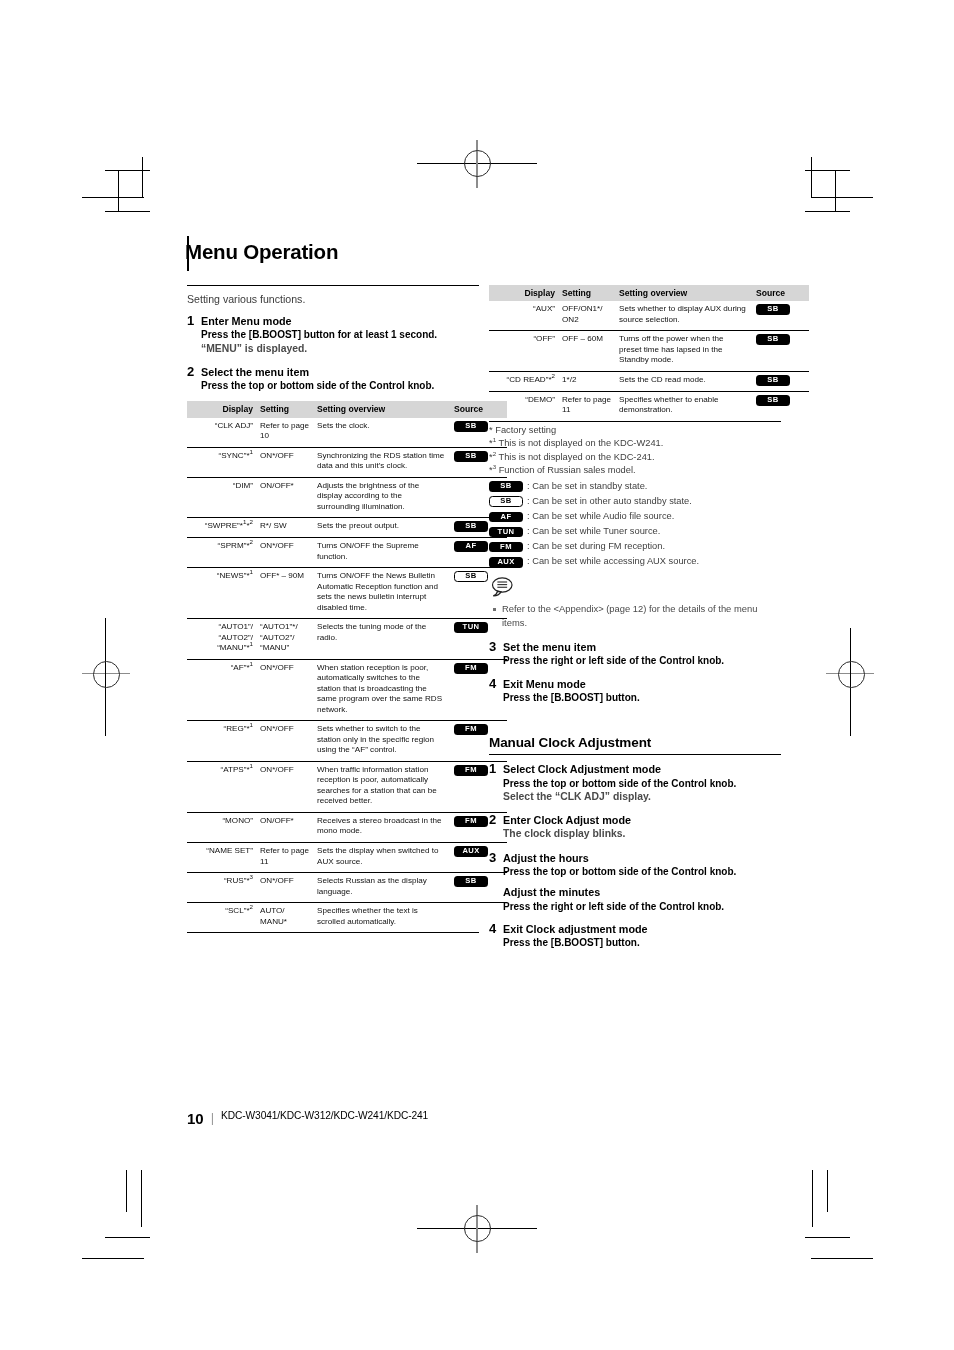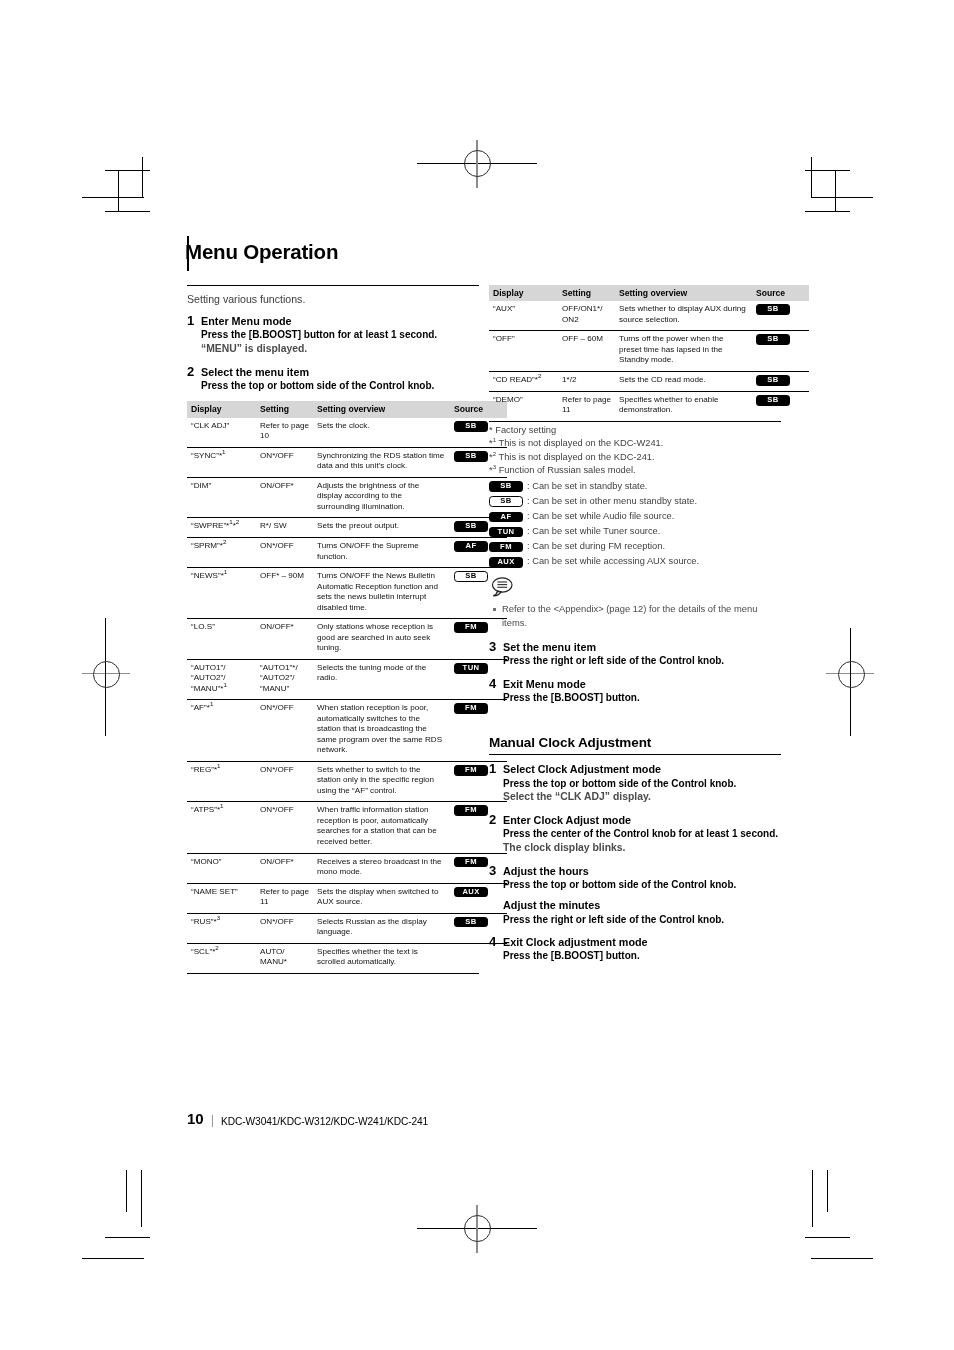--- a/index.html
+++ b/index.html
@@ -33,21 +33,21 @@
   .step .note{font-size:10.4px;color:#4a4a4a;line-height:1.35;font-weight:bold;}
   .gap{height:7px;}
 
   
   table.menu{border-collapse:collapse;width:292px;table-layout:fixed;font-size:8.1px;}
   table.menu th{background:#d6d6d6;font-size:8.6px;font-weight:bold;text-align:left;
                 padding:3px 3px 3px 4px;border:0;line-height:1.2;}
   table.menu td{vertical-align:top;padding:3px 3px 5px 4px;border-top:0.9px solid #000;
                 line-height:1.30;color:#111;}
   table.menu tr.first td{border-top:0;}
-  table.menu .c1{width:62px;}
+  table.menu .c1{width:62px;text-align:right;}
   table.menu .c2{width:50px;}
   table.menu .c3{width:128px;}
   table.menu .c4{width:50px;text-align:left;padding-left:6px;margin-top:24px;}
   .tbl-bot{border-top:1.1px solid #000;height:0;font-size:0;line-height:0;}
   sup{font-size:6.2px;vertical-align:super;line-height:0;}
 
   
   .badge{display:inline-block;min-width:24px;text-align:center;font-size:7.6px;
          font-weight:bold;letter-spacing:0.4px;padding:1px 5px 1.5px 5px;border-radius:3.5px;
          background:#000;color:#fff;line-height:1.1;}
@@ -60,21 +60,21 @@
   .fn .row .txt{font-size:9.3px;color:#3f3f3f;}
 
   .noteicon{width:24px;height:21px;margin:6px 0 1px 2px;}
   ul.notes{margin:0 0 0 2px;padding:0;list-style:none;}
   ul.notes li{font-size:9.4px;color:#4a4a4a;line-height:1.42;margin-bottom:1px;
               padding-left:11px;position:relative;}
   ul.notes li:before{content:"";position:absolute;left:2px;top:6px;width:2.6px;height:2.6px;
                      background:#6f6f6f;}
 
   
-  .footer{position:absolute;left:187px;top:1110px;display:flex;align-items:flex-end;}
+  .footer{position:absolute;left:187px;top:1110px;display:flex;align-items:flex-start;}
   .footer .pg{font-size:15px;font-weight:bold;}
   .footer .bar{margin:0 7px;color:#9a9a9a;font-size:13px;}
   .footer .models{font-size:10.2px;letter-spacing:-0.1px;}
 </style>
 </head>
 <body>
 
 <div class="page">
 
   <div>
@@ -193,26 +193,20 @@
             <td class="c3">Turns ON/OFF the Supreme function.</td>
             <td class="c4"><span class="badge">AF</span></td>
           </tr>
           <tr>
             <td class="c1">“NEWS”*<sup>1</sup></td>
             <td class="c2">OFF* – 90M</td>
             <td class="c3">Turns ON/OFF the News Bulletin Automatic Reception function and sets the news bulletin interrupt disabled time.</td>
             <td class="c4"><span class="badge outline">SB</span></td>
           </tr>
           <tr>
-            <td class="c1">“LO.S”</td>
-            <td class="c2">ON/OFF*</td>
-            <td class="c3">Only stations whose reception is good are searched in auto seek tuning.</td>
-            <td class="c4"><span class="badge">FM</span></td>
-          </tr>
-          <tr>
             <td class="c1">“AUTO1”/ “AUTO2”/ “MANU”*<sup>1</sup></td>
             <td class="c2">“AUTO1”*/ “AUTO2”/ “MANU”</td>
             <td class="c3">Selects the tuning mode of the radio.</td>
             <td class="c4"><span class="badge">TUN</span></td>
           </tr>
           <tr>
             <td class="c1">“AF”*<sup>1</sup></td>
             <td class="c2">ON*/OFF</td>
             <td class="c3">When station reception is poor, automatically switches to the station that is broadcasting the same program over the same RDS network.</td>
             <td class="c4"><span class="badge">FM</span></td>
@@ -305,21 +299,21 @@
           <div>*<sup>2</sup> This is not displayed on the KDC-241.</div>
           <div>*<sup>3</sup> Function of Russian sales model.</div>
         </div>
       <div style="margin-top:2px;">
           <div class="row">
             <span class="badge">SB</span>
             <span class="txt">: Can be set in standby state.</span>
           </div>
           <div class="row">
             <span class="badge outline">SB</span>
-            <span class="txt">: Can be set in other menu standby state.</span>
+            <span class="txt">: Can be set in other auto standby state.</span>
           </div>
           <div class="row">
             <span class="badge">AF</span>
             <span class="txt">: Can be set while Audio file source.</span>
           </div>
           <div class="row">
             <span class="badge">TUN</span>
             <span class="txt">: Can be set while Tuner source.</span>
           </div>
           <div class="row">
@@ -374,21 +368,20 @@
       <div class="body">
         <div class="hd">Select Clock Adjustment mode</div>
         <div class="sub">Press the top or bottom side of the Control knob.</div>
         <div class="note">Select the “CLK ADJ” display.</div>
       </div>
     </div>
     <div class="step">
       <div class="num">2</div>
       <div class="body">
         <div class="hd">Enter Clock Adjust mode</div>
-        <div class="sub">Press the center of the Control knob for at least 1 second.</div>
         <div class="note">The clock display blinks.</div>
       </div>
     </div>
     <div class="step">
       <div class="num">3</div>
       <div class="body">
         <div class="hd">Adjust the hours</div>
         <div class="sub">Press the top or bottom side of the Control knob.</div>
         <div class="gap"></div>
         <div class="hd">Adjust the minutes</div>

